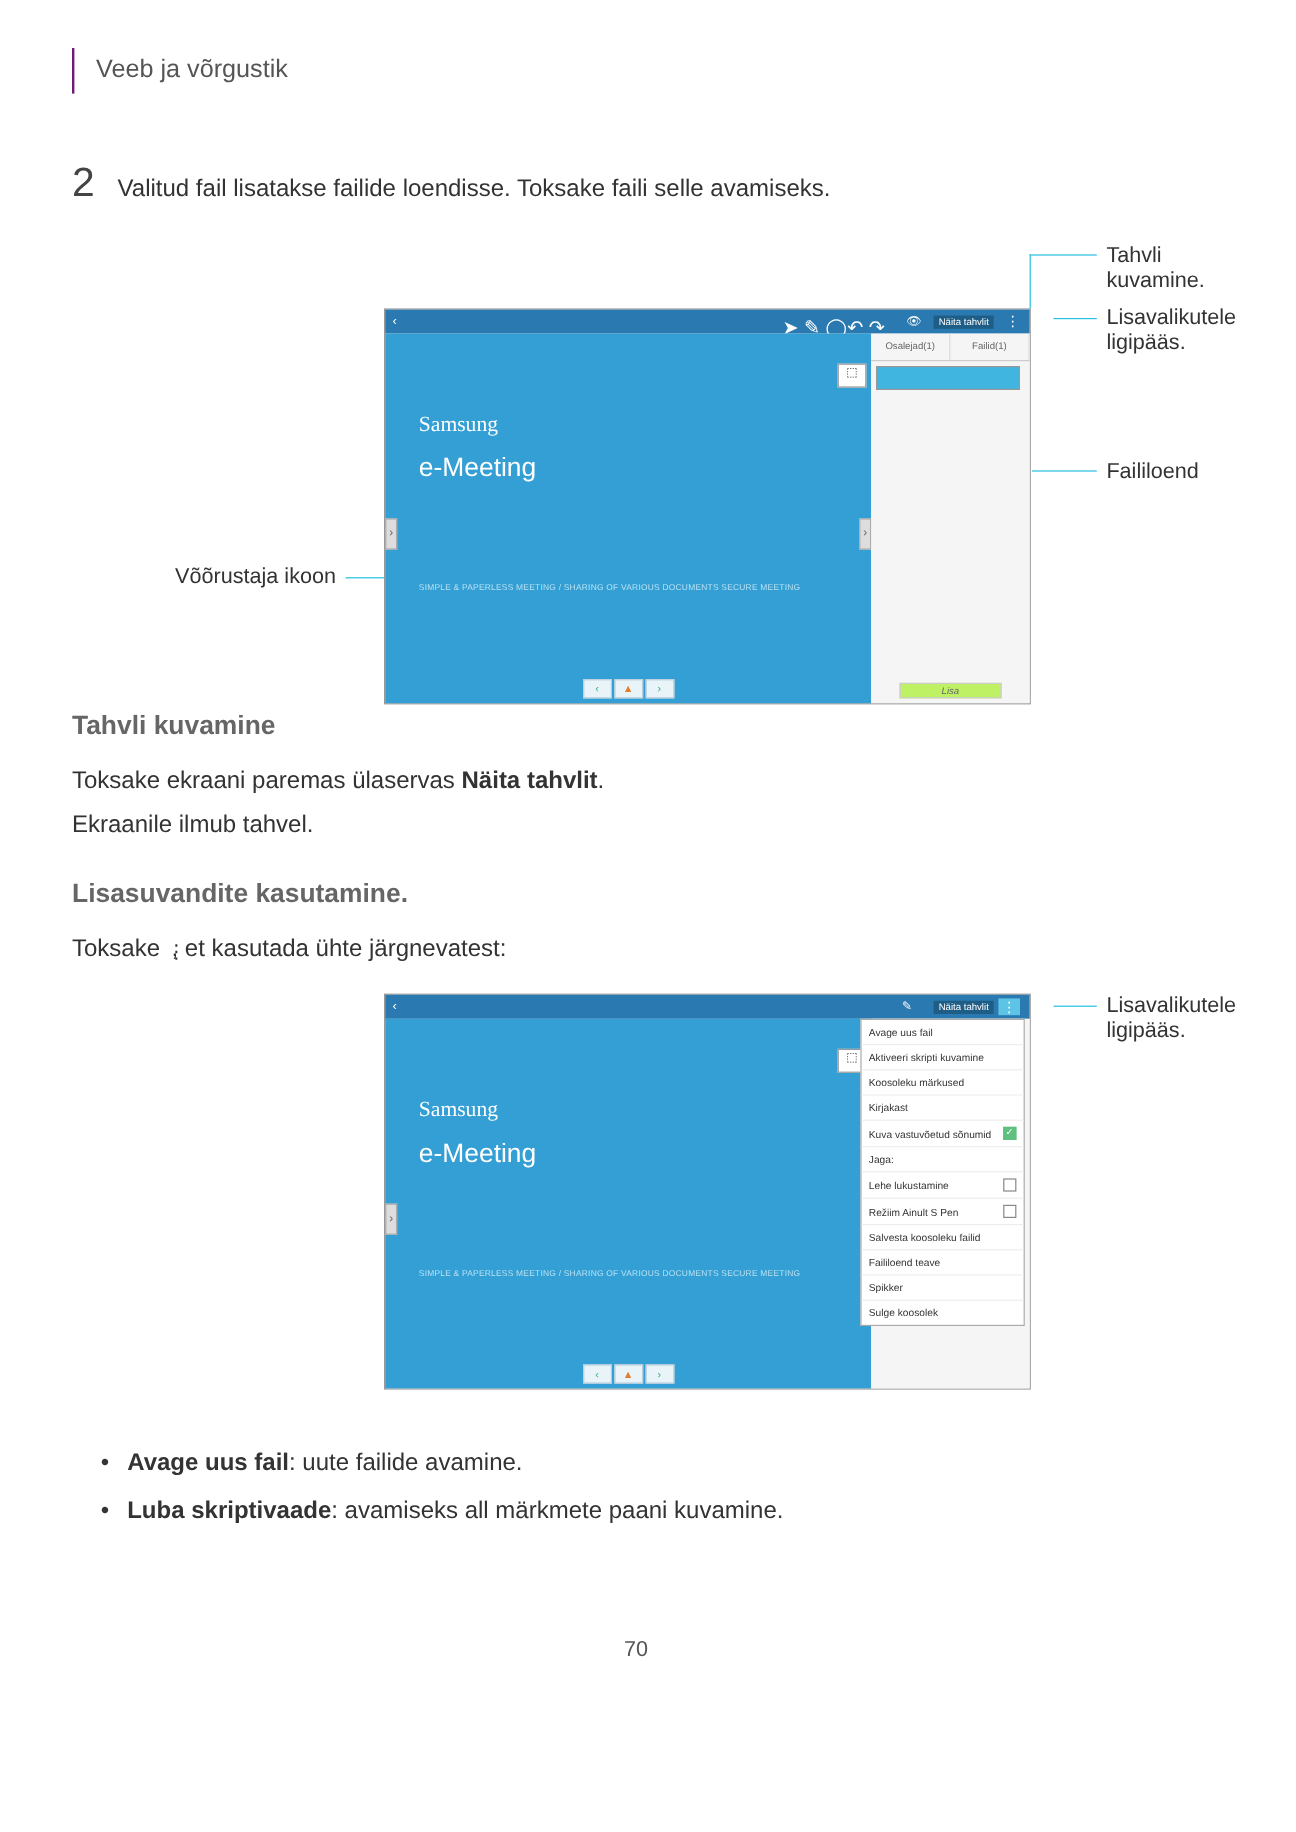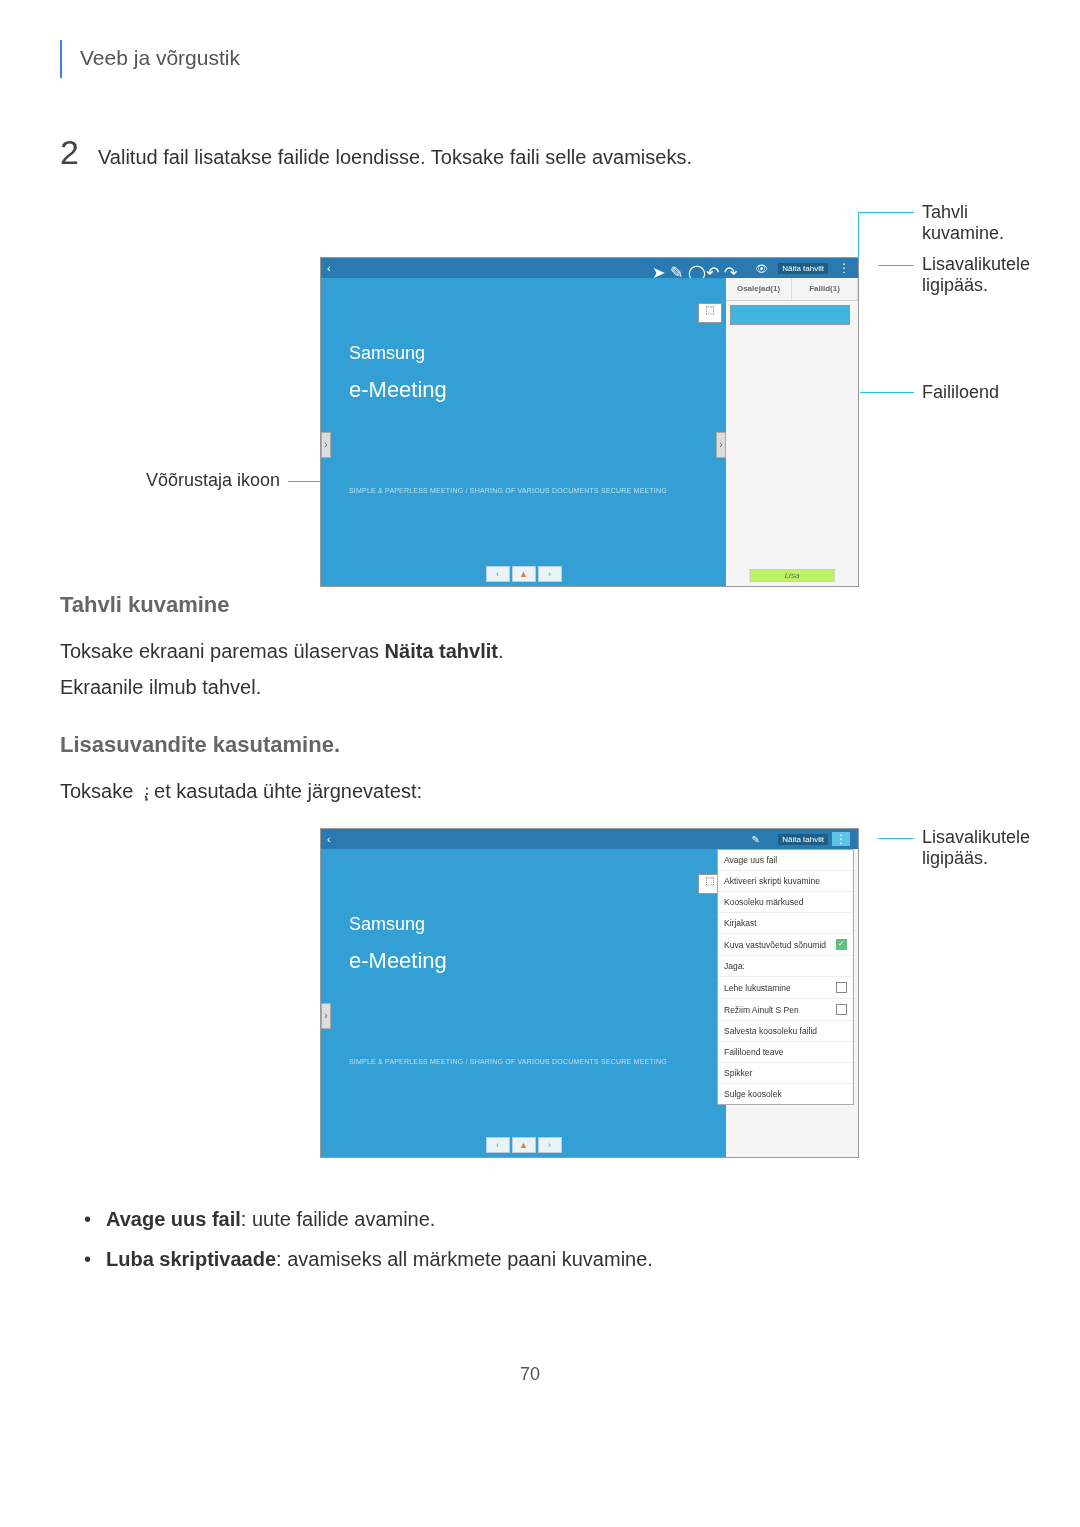--- a/index.html
+++ b/index.html
@@ -8,21 +8,21 @@
     font-family: -apple-system, BlinkMacSystemFont, "Segoe UI", Arial, sans-serif;
     background: #fff;
     color: #333;
     width: 1080px;
   }
   .page {
     padding: 40px 80px 60px 60px;
     position: relative;
   }
   .top-border {
-    border-left: 2px solid #3b82f6;
+    border-left: 2px solid #701a75;
     padding-left: 18px;
     margin-bottom: 55px;
   }
   .header-title {
     font-size: 21px;
     color: #555;
     padding-top: 6px;
     padding-bottom: 8px;
   }
   .step-row {
@@ -87,30 +87,30 @@
   .ss-topbar .tools span { width:10px; height:10px; display:inline-block; }
   .ss-topbar .showboard { position:absolute; right:30px; font-size:8px; color:#fff; background:#1e5d86; padding:1px 4px; }
   .ss-topbar .menu-dots { position:absolute; right:8px; color:#fff; font-size:12px; }
   .ss-topbar .eyeball { position:absolute; right:90px; color:#fff; font-size:10px; }
   .ss-left-panel {
     position: absolute;
     left: 0; top: 20px; bottom: 0;
     width: 405px;
     background: #339fd4;
   }
-  .ss-left-panel .logo1 { color:#fff; font-size:18px; font-weight:300; margin:65px 0 0 28px; }
+  .ss-left-panel .logo1 { color:#fff; font-size:18px; font-weight:300; margin:65px 0 0 28px;font-family:Liberation Serif, serif; }
   .ss-left-panel .logo2 { color:#fff; font-size:22px; font-weight:500; margin:13px 0 0 28px; }
   .ss-left-panel .tagline { color:#b8e1f3; font-size:7px; margin:84px 0 0 28px; letter-spacing:0.2px; }
   .ss-right-panel {
     position: absolute;
     left: 405px; top: 20px; right: 0; bottom: 0;
     background: #f5f5f5;
   }
   .ss-tabs { height:22px; display:flex; border-bottom:1px solid #ccc; font-size:8px; }
-  .ss-tab { flex:1; text-align:center; line-height:22px; color:#666; border-right:1px solid #ddd;font-weight:bold; }
+  .ss-tab { flex:1; text-align:center; line-height:22px; color:#666; border-right:1px solid #ddd; }
   .ss-filelist { padding:4px; }
   .ss-filebox { height:18px; background:#3fb5e0; width:118px; border:1px solid #999; }
   .ss-lisa-btn { position:absolute; bottom:4px; left:50%; transform:translateX(-50%); font-size:8px; color:#666; background:#bef264; border:1px solid #ccc; padding:1px 34px;font-style:italic; }
   .ss-pager {
     position:absolute; bottom:4px; left:50%; transform:translateX(-50%);
     display:flex; gap:2px;
   }
   .ss-pager span { width:22px; height:14px; background:#e8f4f8; border:1px solid #bcd; font-size:9px; text-align:center; line-height:14px; color:#4a8; }
   .ss-side-handle { position:absolute; top:50%; width:8px; height:24px; background:#ddd; border:1px solid #aaa; font-size:10px; line-height:24px; text-align:center; color:#666; }
   .ss-side-handle.l { left:0; }

